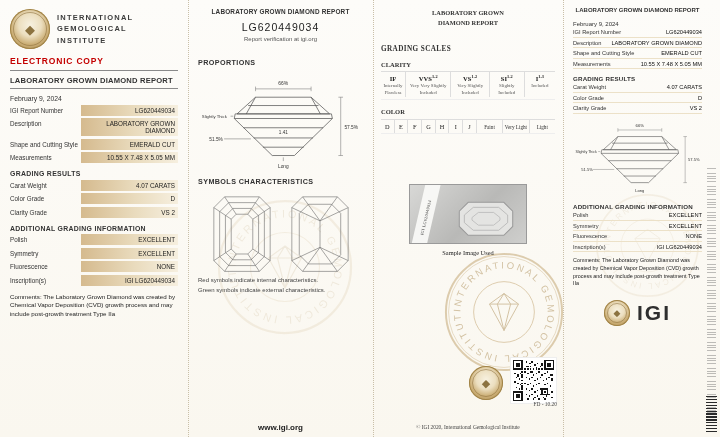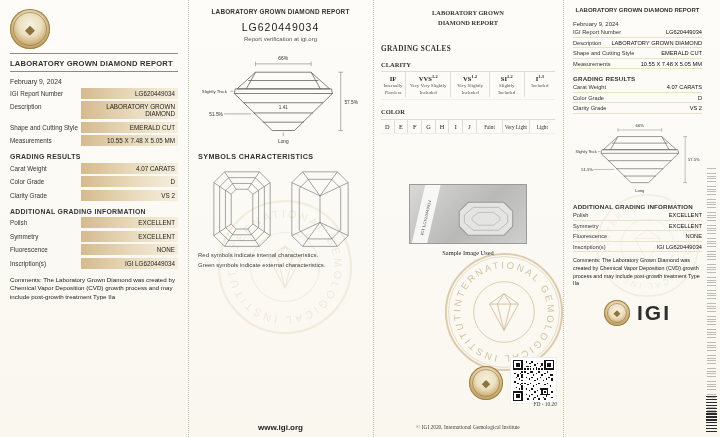--- a/index.html
+++ b/index.html
@@ -145,21 +145,27 @@
 
   <div class="fold" style="left:188px"></div>
   <div class="fold" style="left:373px"></div>
   <div class="fold" style="left:563px"></div>
 
   <div class="panel p1">
     <div class="logo-row">
       <div class="seal seal-lg">
           <span class="dia">◆</span>
         </div>
-    </div>
+      <div class="inst">
+        <div>INTERNATIONAL</div>
+        <div>GEMOLOGICAL</div>
+        <div>INSTITUTE</div>
+      </div>
+    </div>
+    <div class="electronic">ELECTRONIC COPY</div>
     <div class="rule"></div>
     <div class="p1-title">LABORATORY GROWN DIAMOND REPORT</div>
     <div class="p1-date">February 9, 2024</div>
 
     <div class="kvrow">
       <div class="lbl">IGI Report Number</div>
       <div class="val">LG620449034</div>
     </div>
     <div class="kvrow">
       <div class="lbl">Description</div>
@@ -212,20 +218,21 @@
     </div>
   </div>
 
   <div class="panel p2">
     <div class="p2-head">
       <div class="p2-title">LABORATORY GROWN DIAMOND REPORT</div>
       <div class="p2-number">LG620449034</div>
       <div class="p2-verify">Report verification at igi.org</div>
     </div>
 
+    <div class="sec2 mt">PROPORTIONS</div>
     <div class="prop-wrap">
       <svg width="162" viewBox="0 0 175 108">
         <g fill="none" stroke="#777" stroke-width="0.6">
           <path d="M60 15 H120 M60 12.5 V17.5 M120 12.5 V17.5"></path>
           <path d="M152 24 V87 M149.5 24 H154.5 M149.5 87 H154.5"></path>
           <path d="M33 44.5 H36 M26 69 H55"></path>
           <path d="M90 89 V93"></path>
         </g>
         <g fill="none" stroke="#555" stroke-width="0.8">
           <path d="M60 24 L120 24 L140 42 L40 42 Z"></path>

